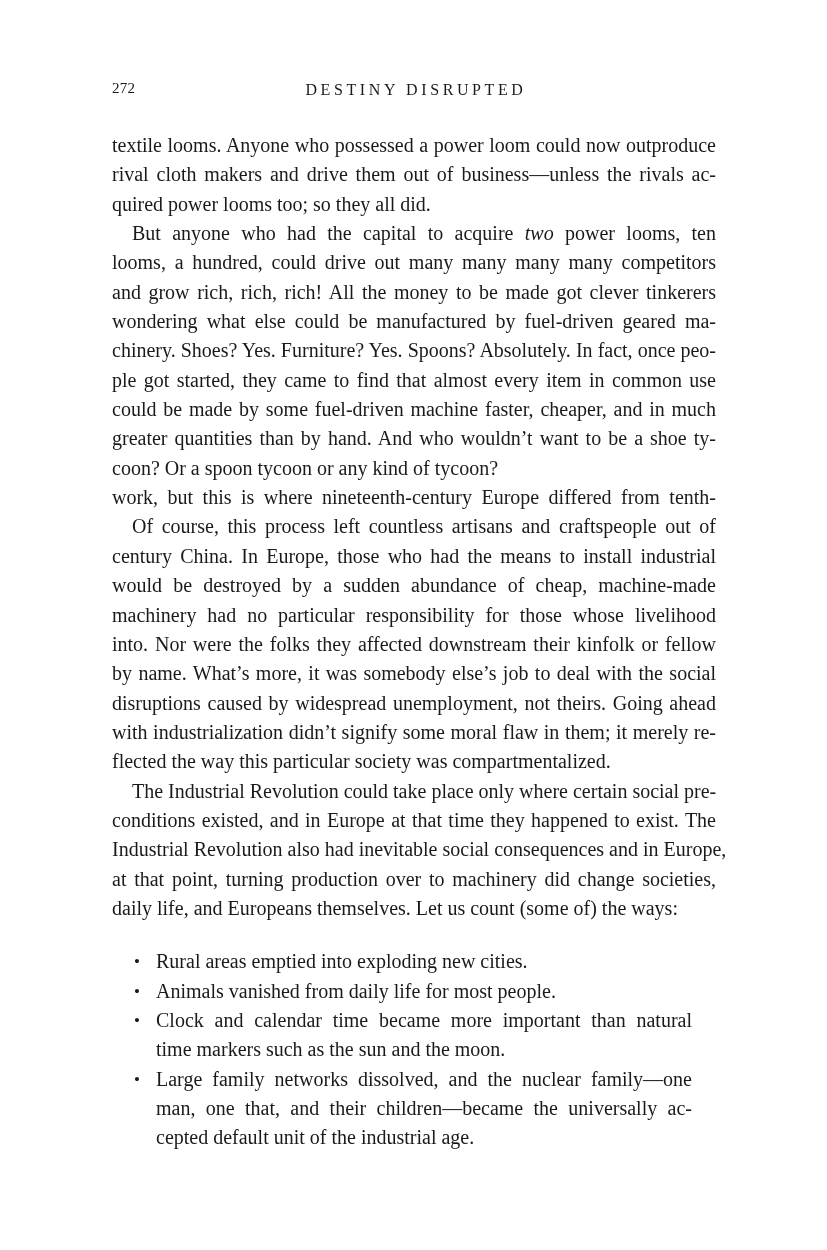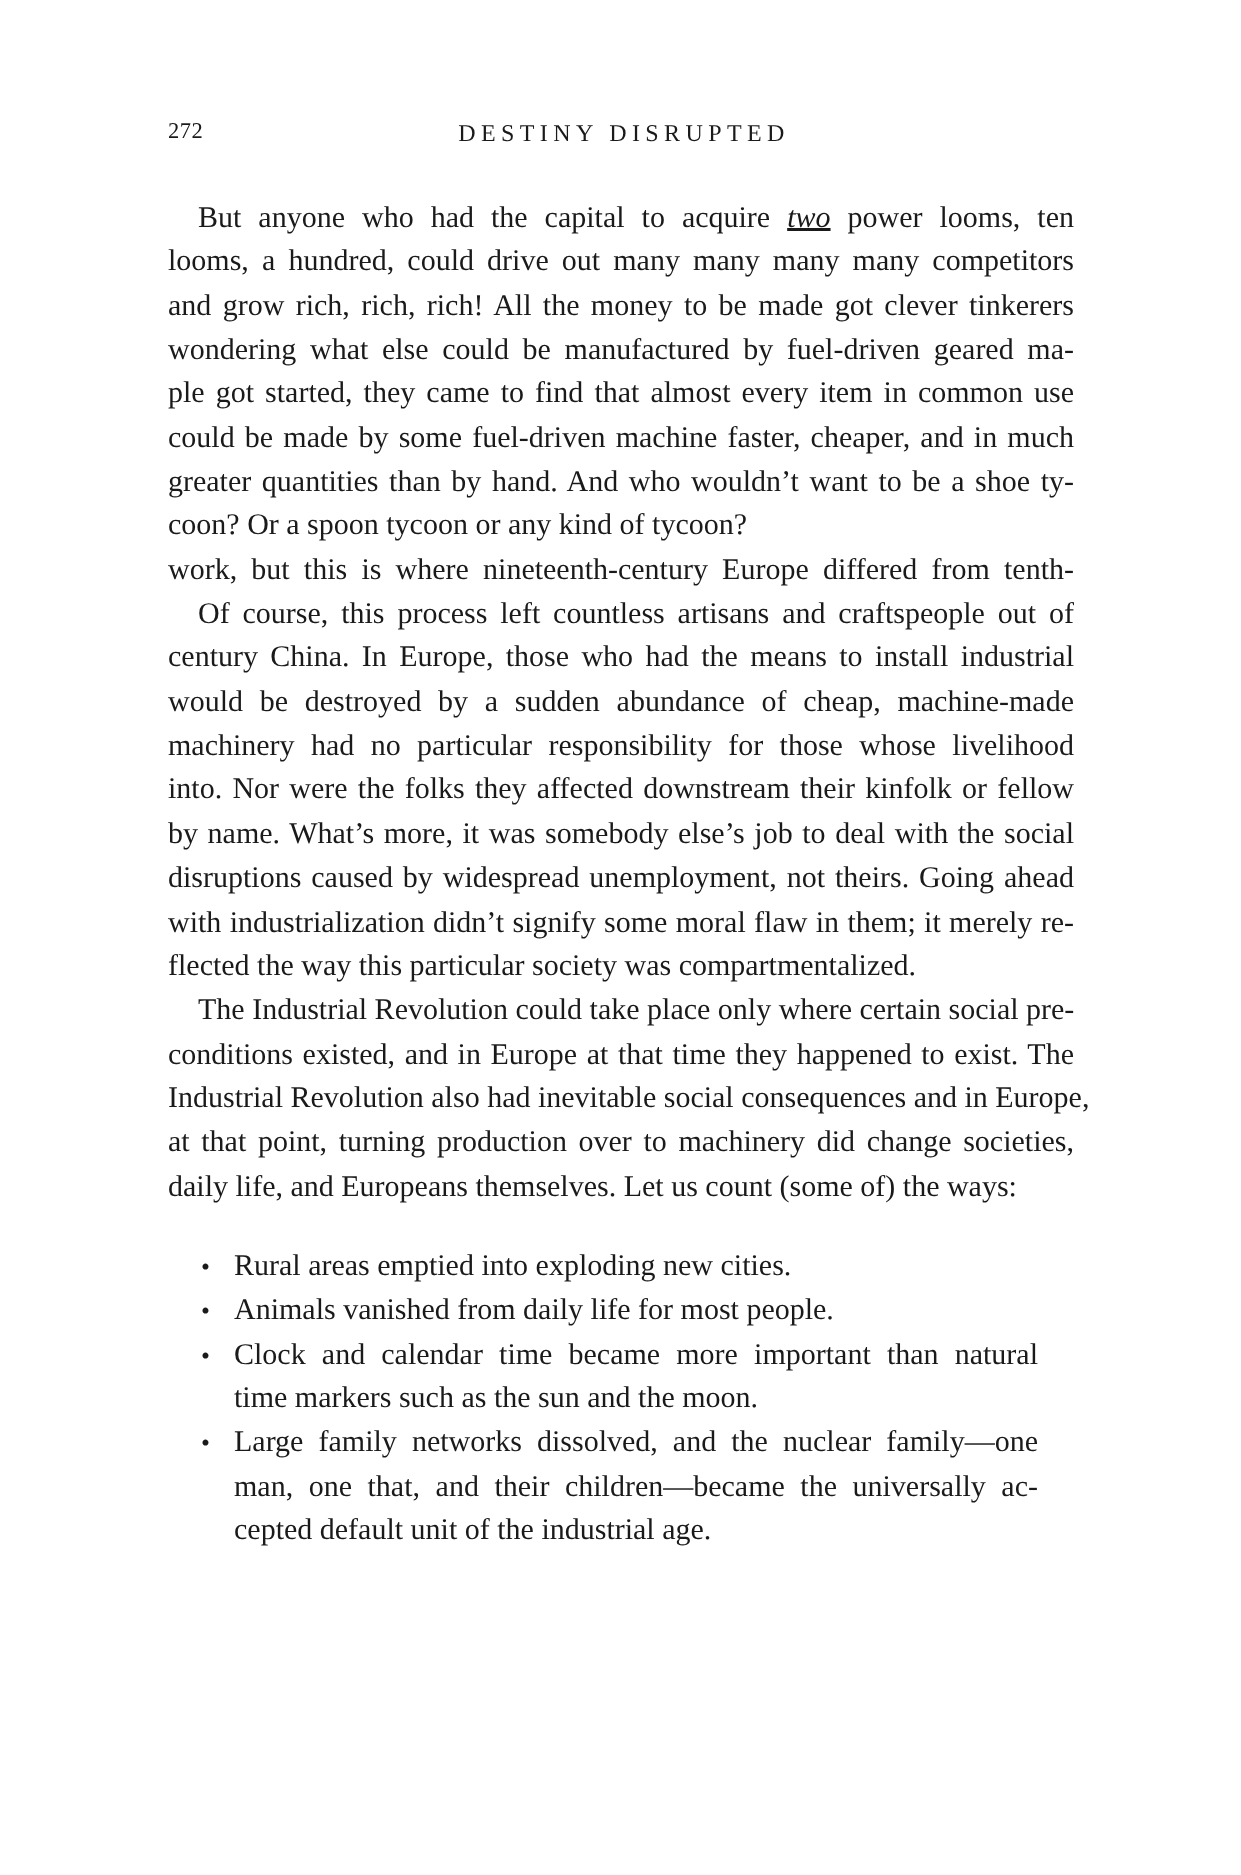--- a/index.html
+++ b/index.html
@@ -63,21 +63,20 @@
       text-align-last: justify;
     }
     .line.last {
       text-align-last: left;
     }
     .line.indent {
       padding-left: 20px;
     }
     .line em {
       font-style: italic;
-      text-decoration: underline;
     }
     .gap {
       height: 24px;
     }
     .bullet-list {
       margin: 0;
       padding: 0;
       list-style: none;
     }
     .bullet-item {
@@ -99,26 +98,32 @@
 
 <div class="page">
 
   <div class="running-head">
     <span class="page-number">272</span>
     <span class="book-title">Destiny Disrupted</span>
   </div>
 
   <div class="body-text">
 
+    <div class="paragraph">
+      <span class="line">textile looms. Anyone who possessed a power loom could now outproduce</span>
+      <span class="line">rival cloth makers and drive them out of business—unless the rivals ac-</span>
+      <span class="line last">quired power looms too; so they all did.</span>
+    </div>
 
     <div class="paragraph">
       <span class="line indent"><span>But anyone who had the capital to acquire </span><em>two</em><span> power looms, ten</span></span>
       <span class="line">looms, a hundred, could drive out many many many many competitors</span>
       <span class="line">and grow rich, rich, rich! All the money to be made got clever tinkerers</span>
       <span class="line">wondering what else could be manufactured by fuel-driven geared ma-</span>
+      <span class="line">chinery. Shoes? Yes. Furniture? Yes. Spoons? Absolutely. In fact, once peo-</span>
       <span class="line">ple got started, they came to find that almost every item in common use</span>
       <span class="line">could be made by some fuel-driven machine faster, cheaper, and in much</span>
       <span class="line">greater quantities than by hand. And who wouldn’t want to be a shoe ty-</span>
       <span class="line last">coon? Or a spoon tycoon or any kind of tycoon?</span>
     </div>
 
     <div class="paragraph">
       <span class="line">work, but this is where nineteenth-century Europe differed from tenth-</span>
       <span class="line indent">Of course, this process left countless artisans and craftspeople out of</span>
       <span class="line">century China. In Europe, those who had the means to install industrial</span>

